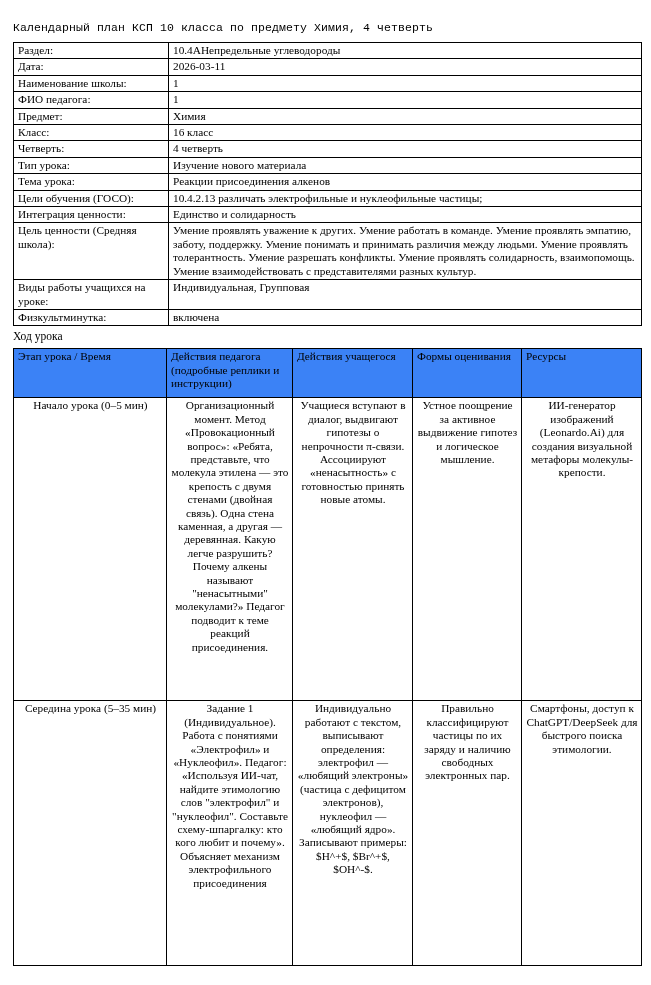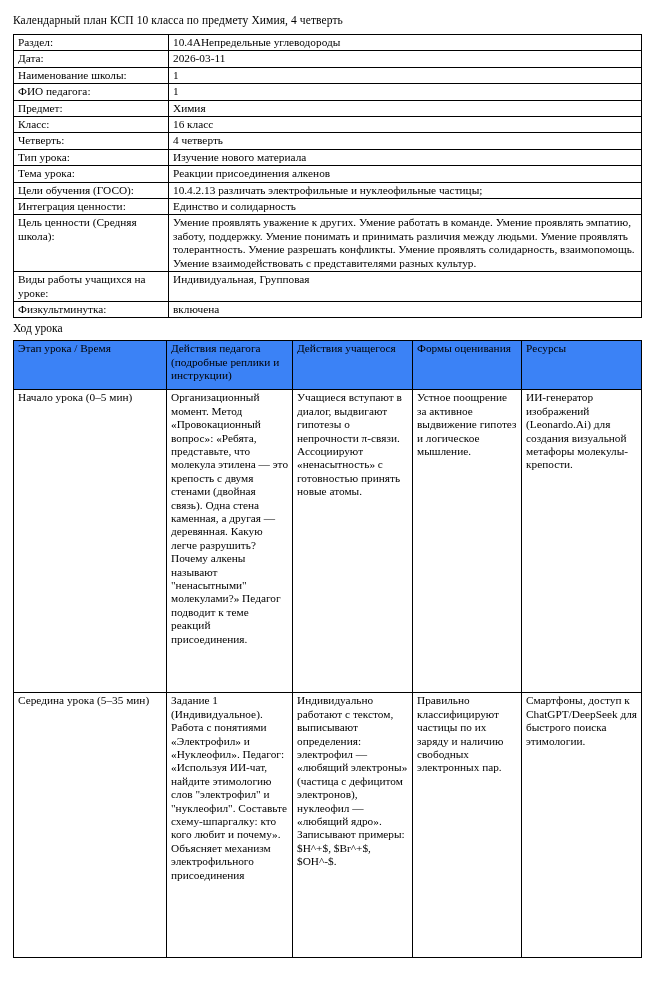--- a/index.html
+++ b/index.html
@@ -17,26 +17,27 @@
     -webkit-font-smoothing: none;
   }
   .page {
     position: relative;
     width: 651px;
     height: 985px;
     padding: 0;
     box-sizing: border-box;
   }
   .doc-title {
-    margin: 13px 0 7px 13px;
+    margin: 21px 0 7px 13px;
     font-size: 11.5px;
     line-height: 14px;
     font-weight: normal;
     color: #000;
     letter-spacing: 0.1px;
+    font-family: Liberation Mono, monospace;
   }
   .section-label {
     margin: 4px 9px 5px 13px;
     font-size: 11.5px;
     line-height: 13px;
   }
   table {
     border-collapse: collapse;
     table-layout: fixed;
     margin-left: 13px;
@@ -70,20 +71,21 @@
   .flow-table col.c3 { width: 120px; }
   .flow-table col.c4 { width: 109px; }
   .flow-table col.c5 { width: 120px; }
   .flow-table thead td {
     background: #3b82f6;
     height: 46px;
     vertical-align: top;
   }
   .flow-table tbody td {
     vertical-align: top;
+    text-align: center;
   }
   .row-start td { height: 300px; }
   .row-middle td { height: 262px; }
   .clip {
     position: absolute;
     left: 0;
     top: 0;
     width: 651px;
     height: 985px;
     overflow: hidden;

